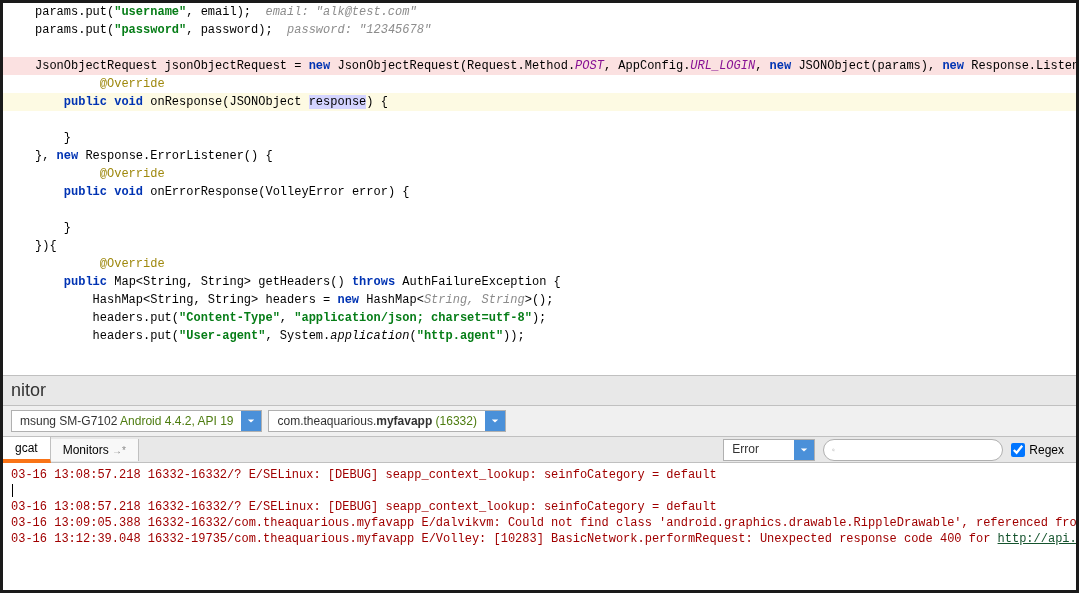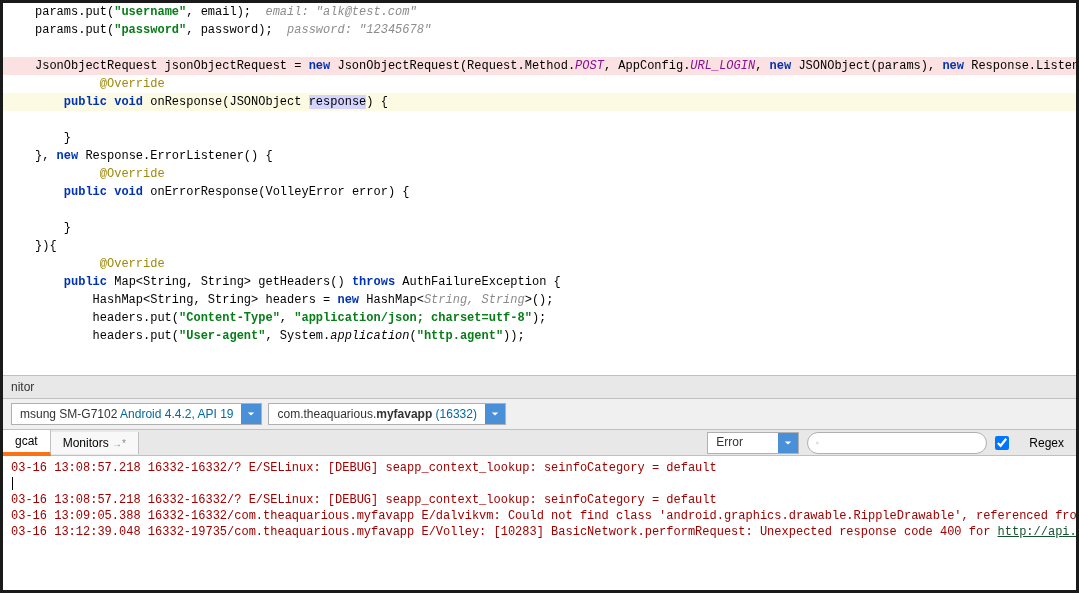--- a/index.html
+++ b/index.html
@@ -38,21 +38,21 @@
     .k-field { color: #871094; font-style: italic; }
     .k-static { font-style: italic; }
     .code-selected { background: #d4d4ff; }
 
     .panel-header {
       background: #e8e8e8;
       border-top: 1px solid #c0c0c0;
       border-bottom: 1px solid #c0c0c0;
       padding: 4px 8px;
       font-family: -apple-system, "Segoe UI", sans-serif;
-      font-size: 12px;
+      font-size: 18px;
       color: #333;
     }
     .toolbar-row {
       background: #f0f0f0;
       padding: 4px 8px;
       border-bottom: 1px solid #c0c0c0;
       display: flex;
       align-items: center;
       gap: 6px;
       font-family: -apple-system, "Segoe UI", sans-serif;
@@ -62,21 +62,21 @@
       display: inline-flex;
       align-items: center;
       border: 1px solid #b0b0b0;
       background: #fff;
       height: 22px;
     }
     .combo-text {
       padding: 2px 8px;
       color: #333;
     }
-    .combo-text .muted { color: #0369a1; }
+    .combo-text .muted { color: #4d7c0f; }
     .combo-arrow {
       width: 20px;
       height: 20px;
       background: #4a90d9;
       display: flex;
       align-items: center;
       justify-content: center;
       color: #fff;
       cursor: pointer;
     }
@@ -132,21 +132,21 @@
     .search-box input {
       border: none;
       outline: none;
       flex: 1;
       font-size: 12px;
       margin-left: 4px;
     }
     .regex-check {
       display: inline-flex;
       align-items: center;
-      gap: 20px;
+      gap: 4px;
     }
     .regex-check input[type=checkbox] {
       width: 14px; height: 14px;
     }
 
     .logcat-pane {
       background: #fff;
       padding: 4px 8px;
       font-family: Monaco, Consolas, "Courier New", monospace;
       font-size: 12px;

